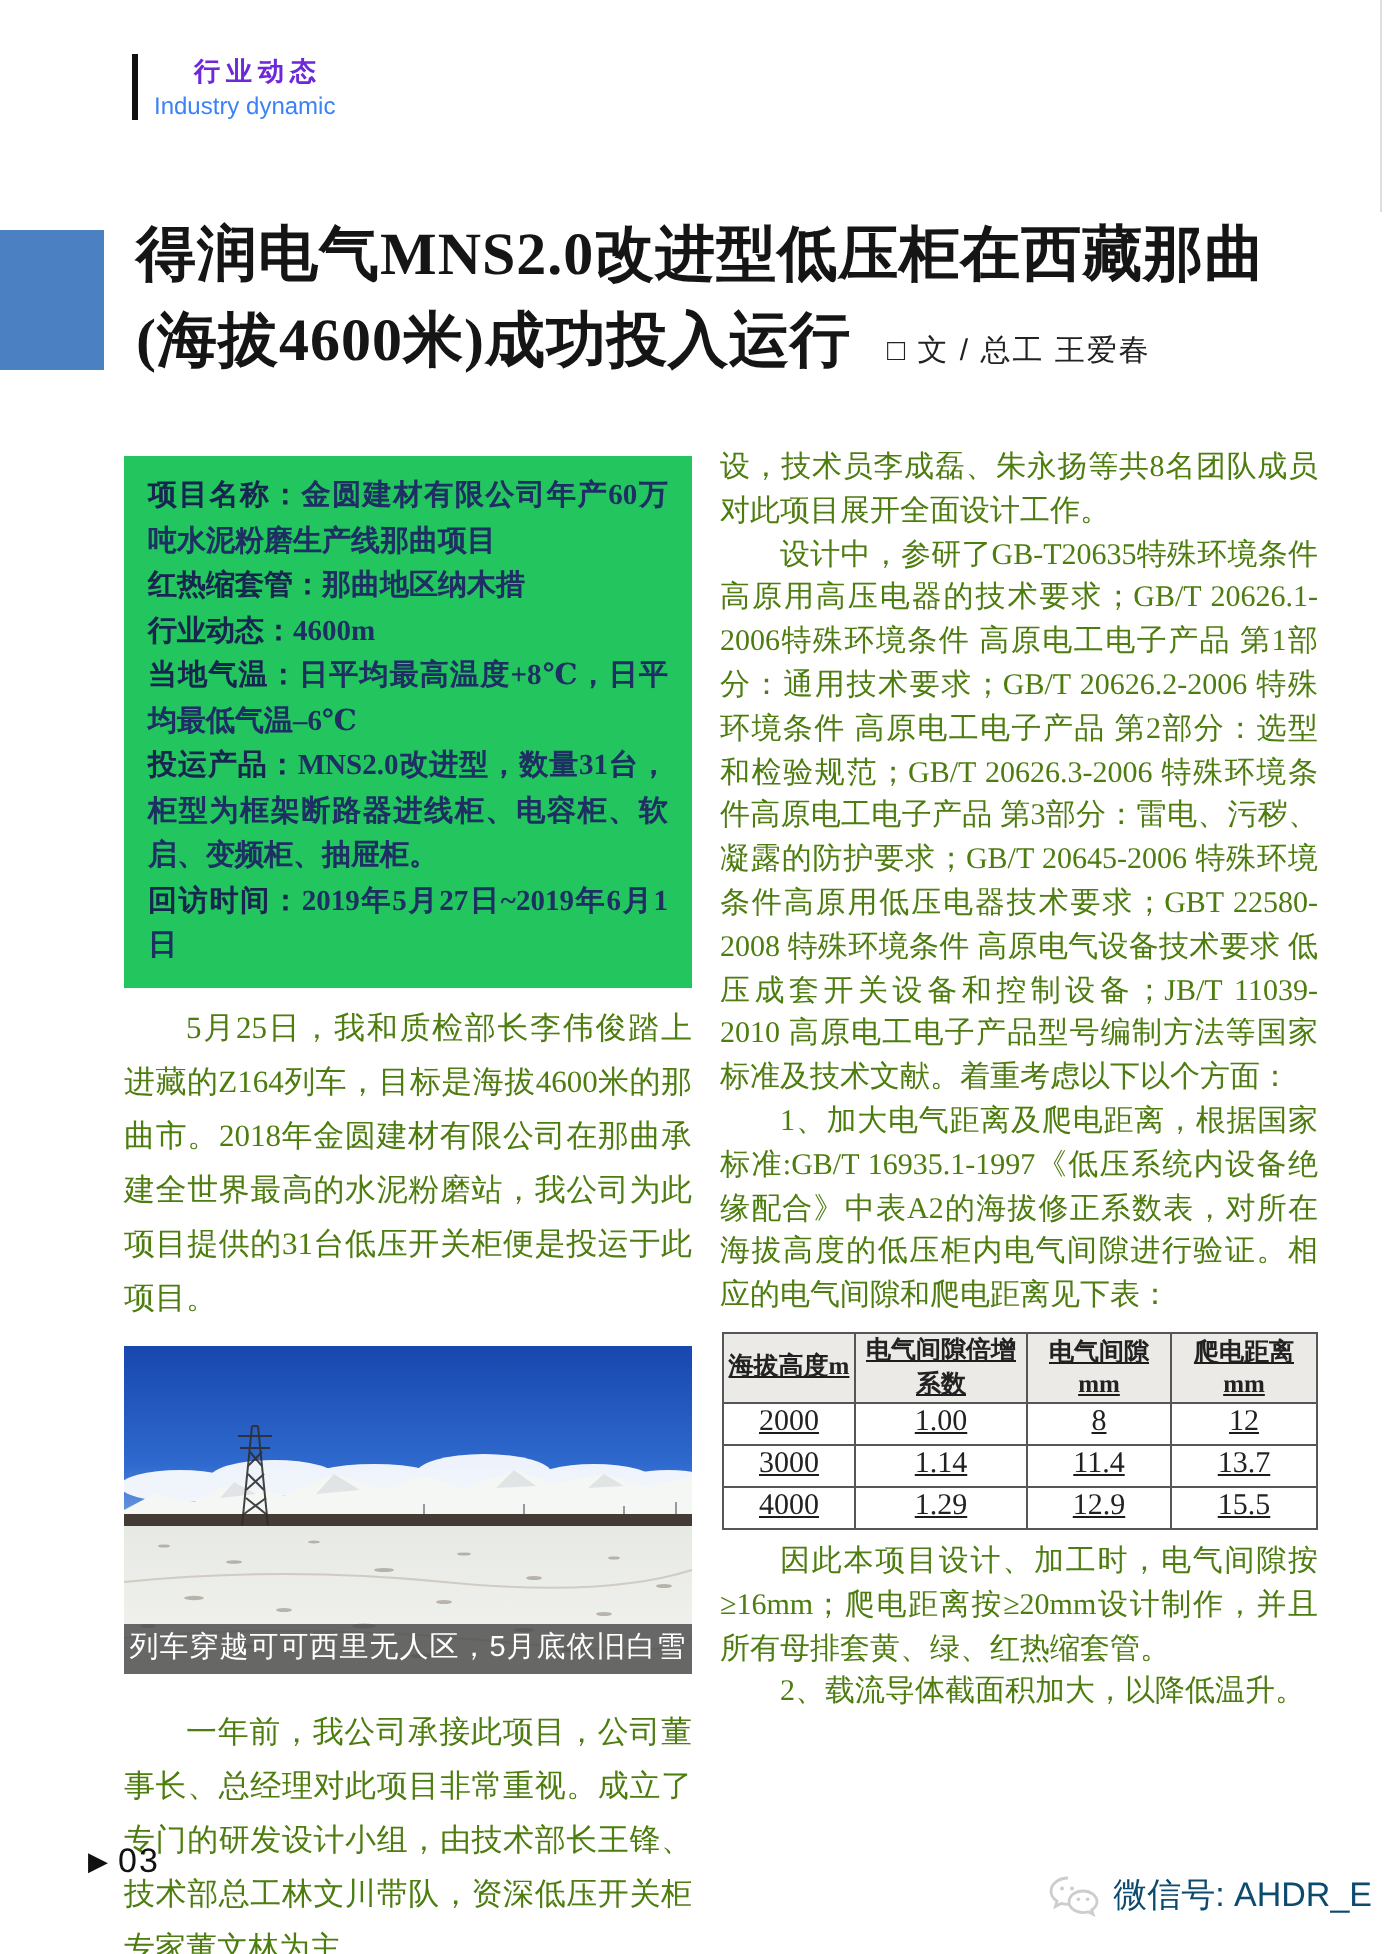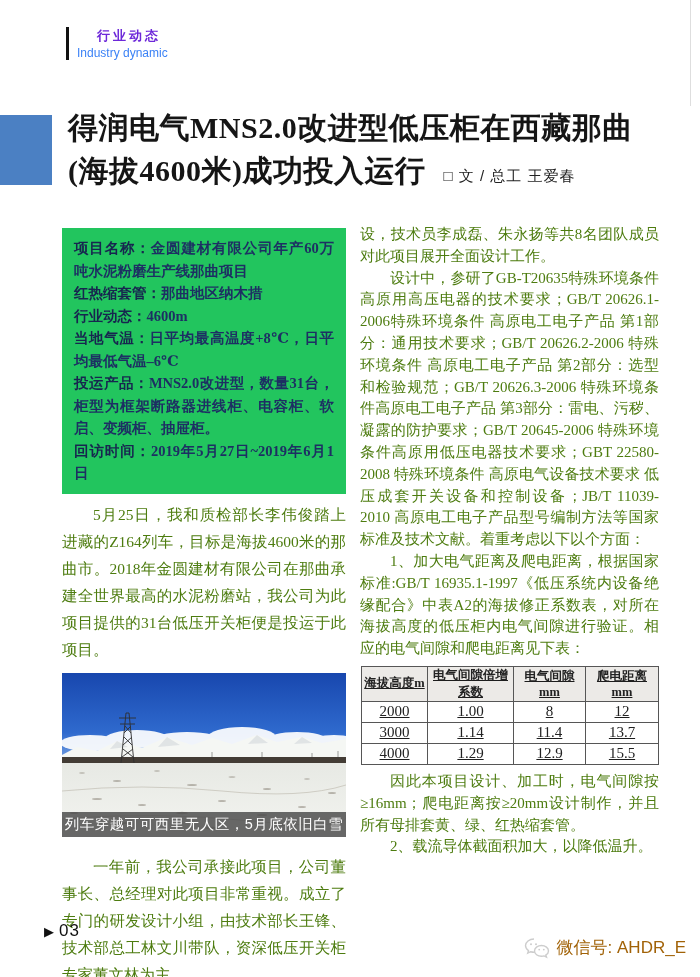--- a/index.html
+++ b/index.html
@@ -58,21 +58,21 @@
   table.spec th { background:#eceae7; font-size:12.5px; font-weight:bold; height:22px; padding:0 1px; }
   table.spec td { font-size:15px; height:21px; }
   col.c1 { width:66px; } col.c2 { width:86px; } col.c3 { width:72px; } col.c4 { width:73px; }
 
   
   .page-num { position:absolute; left:44px; top:921px; display:flex; align-items:center;
     font-family:"Liberation Sans","DejaVu Sans",sans-serif; color:#111; }
   .page-num .tri { font-size:13px; margin-right:5px; }
   .page-num .num { font-size:17px; letter-spacing:1px; }
   .watermark { position:absolute; right:14px; top:936px; display:flex; align-items:center; gap:7px;
-    font-family:"Liberation Sans","DejaVu Sans",sans-serif; font-size:17px; color:#a16207; }
+    font-family:"Liberation Sans","DejaVu Sans",sans-serif; font-size:17px; color:#0c4a6e; }
   .watermark svg { display:block; }
 </style>
 </head>
 <body>
 
 <div class="page">
 
   <div class="corner-line"></div>
 
   <div class="sec-header">

